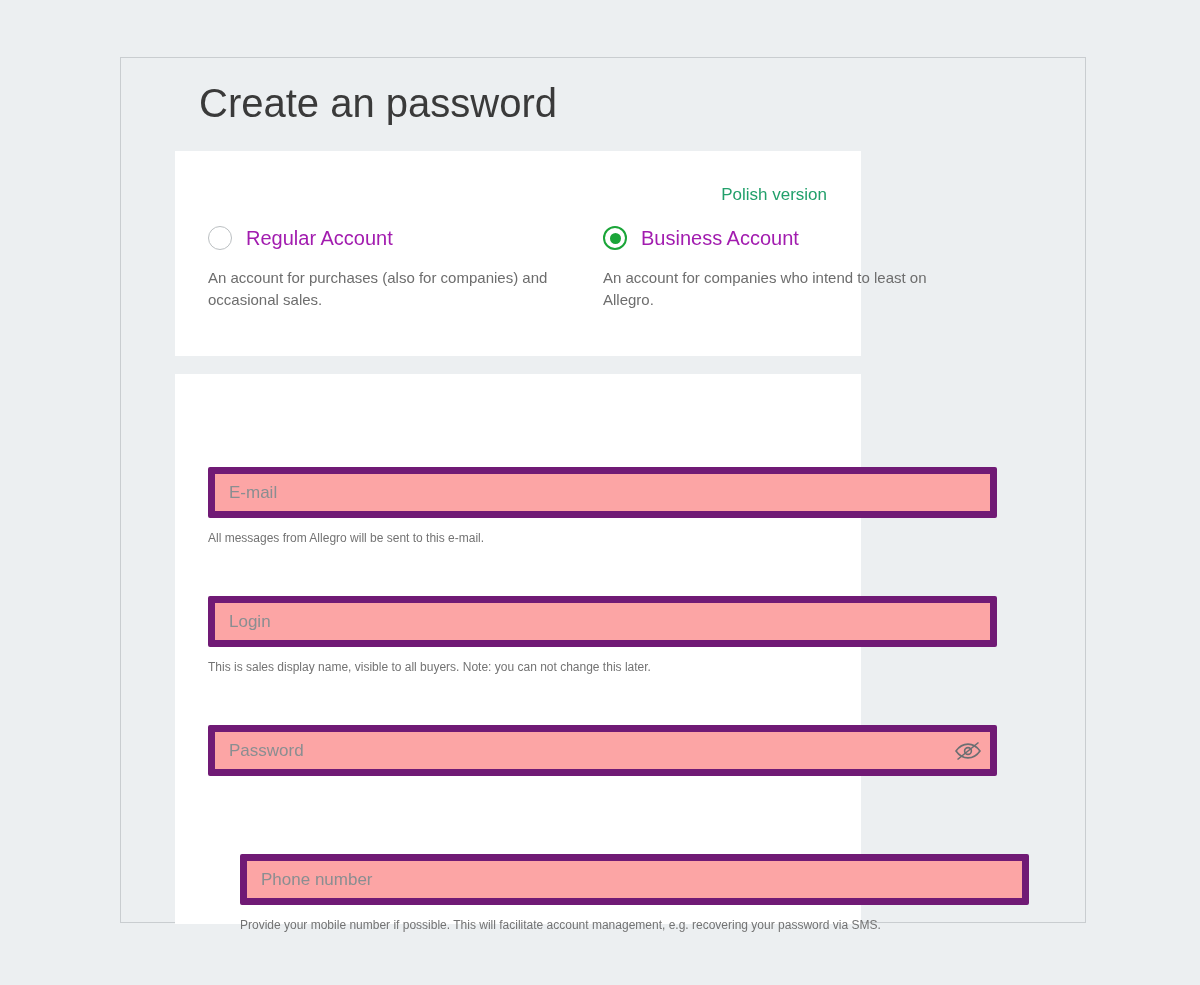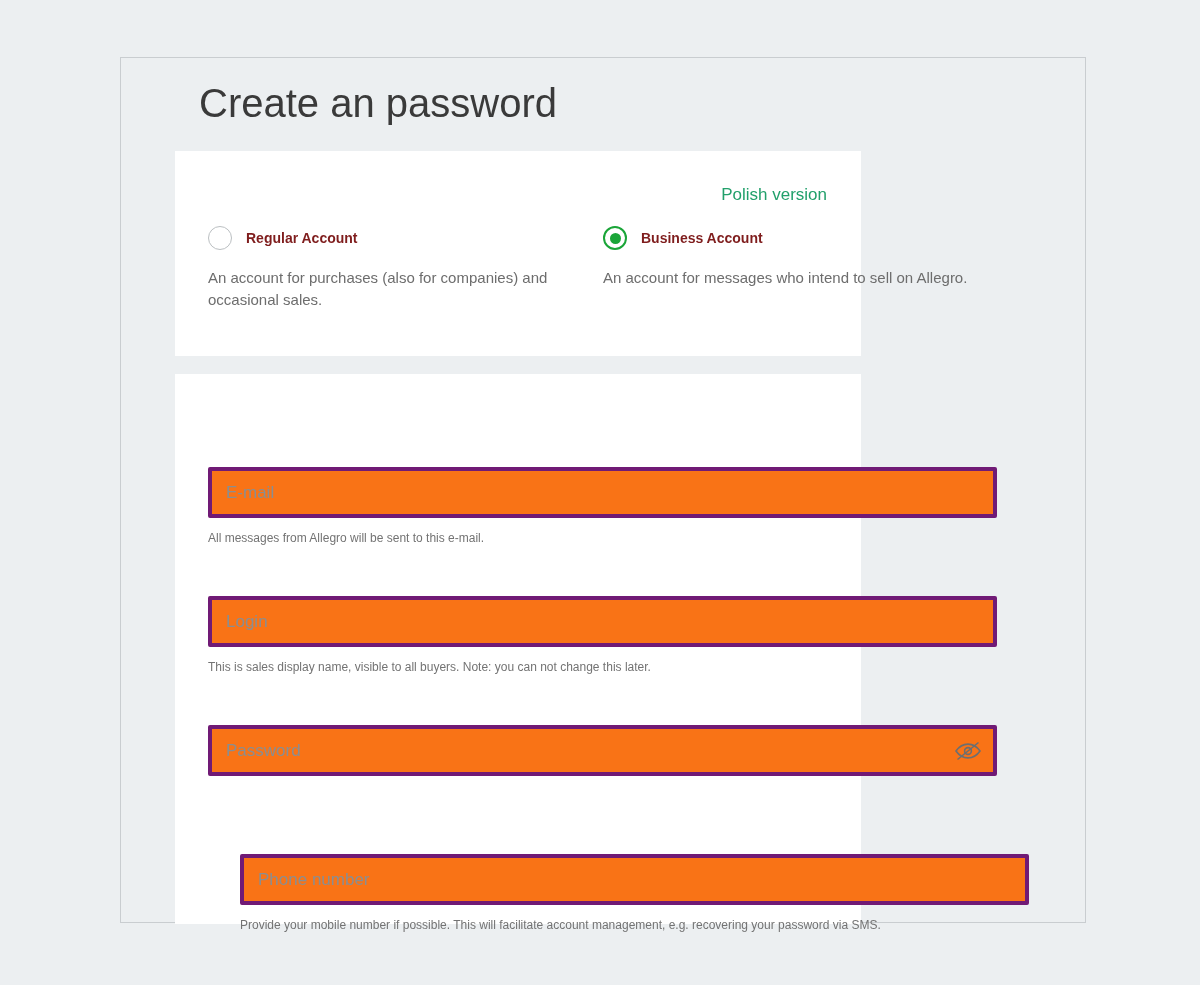--- a/index.html
+++ b/index.html
@@ -101,23 +101,23 @@
     left: 50%;
     top: 50%;
     width: 11px;
     height: 11px;
     margin-left: -5.5px;
     margin-top: -5.5px;
     border-radius: 50%;
     background: #1aa538;
   }
   .option-label {
-    font-size: 14px;
-    font-weight: bold;
-    color: #7f1d1d;
+    font-size: 20px;
+    font-weight: normal;
+    color: #a21caf;
     white-space: nowrap;
   }
   .option-desc {
     margin-top: 17px;
     font-size: 15px;
     line-height: 22px;
     color: #6d6d6d;
   }
 
   .field-block {
@@ -127,23 +127,23 @@
   }
   .field-block.f1 { top: 93px; }
   .field-block.f2 { top: 222px; }
   .field-block.f3 { top: 351px; }
   .field-block.f4 { top: 480px; margin-left: 32px; }
 
   .text-input {
     width: 100%;
     height: 51px;
     box-sizing: border-box;
-    border: 4px solid #701a75;
+    border: 7px solid #701a75;
     border-radius: 2px;
-    background: #f97316;
+    background: #fca5a5;
     font-family: "Liberation Sans", sans-serif;
     font-size: 17px;
     color: #333;
     padding: 0 14px;
     outline: none;
   }
   .text-input::placeholder {
     color: #8a8e91;
     opacity: 1;
   }
@@ -187,21 +187,21 @@
           <span class="option-label">Regular Account</span>
         </div>
         <div class="option-desc">An account for purchases (also for companies) and occasional sales.</div>
       </div>
 
       <div class="account-option">
         <div class="option-head">
           <span class="radio checked"></span>
           <span class="option-label">Business Account</span>
         </div>
-        <div class="option-desc">An account for messages who intend to sell on Allegro.</div>
+        <div class="option-desc">An account for companies who intend to least on Allegro.</div>
       </div>
 
     </div>
   </div>
 
   <div class="card card-form">
 
     <div class="field-block f1">
       <div class="input-wrap">
         <input class="text-input" type="text" placeholder="E-mail" style="">

